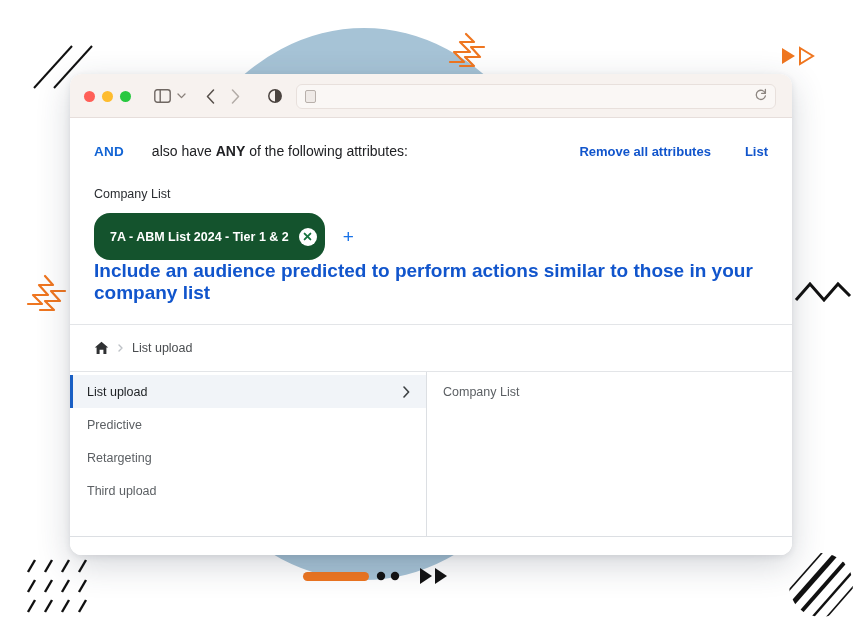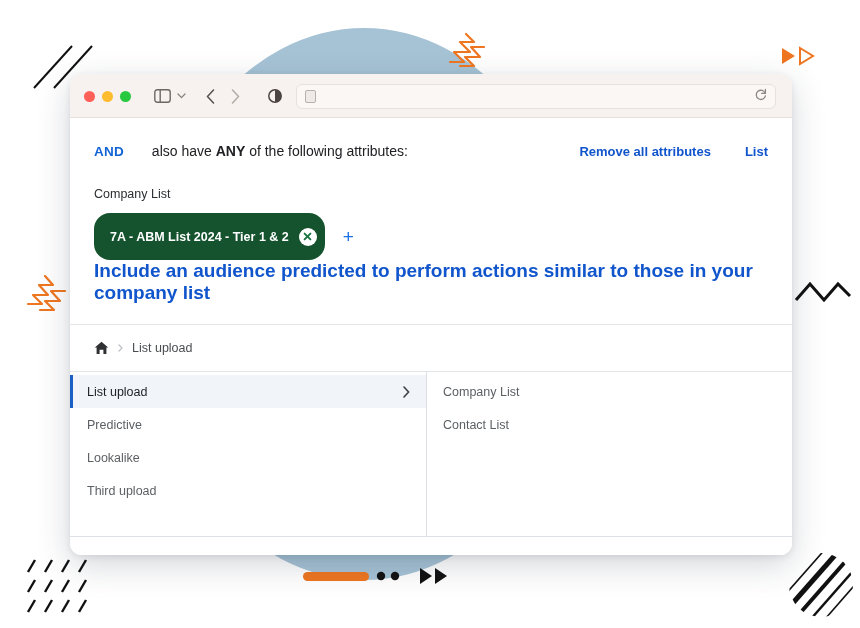--- a/index.html
+++ b/index.html
@@ -467,32 +467,29 @@
             <svg width="7" height="12" viewBox="0 0 7 12">
               <polyline points="1,1 5.6,6 1,11" fill="none" stroke="currentColor" stroke-width="1.6" stroke-linecap="round" stroke-linejoin="round"></polyline>
             </svg>
           </span>
         </div>
 
         <div class="nav-item">
           <span>Predictive</span>
         </div>
         <div class="nav-item">
-          <span>Lookalike</span>
+          <span>Retargeting</span>
         </div>
         <div class="nav-item">
           <span>Third upload</span>
         </div>
       </div>
 
       <div class="pane-right pane-right-pad">
         <div class="right-item">
           <span>Company List</span>
         </div>
-        <div class="right-item">
-          <span>Contact List</span>
-        </div>
       </div>
     </div>
 
     <div class="window-foot"></div>
   </div>
 </div>
 
 </body></html>

